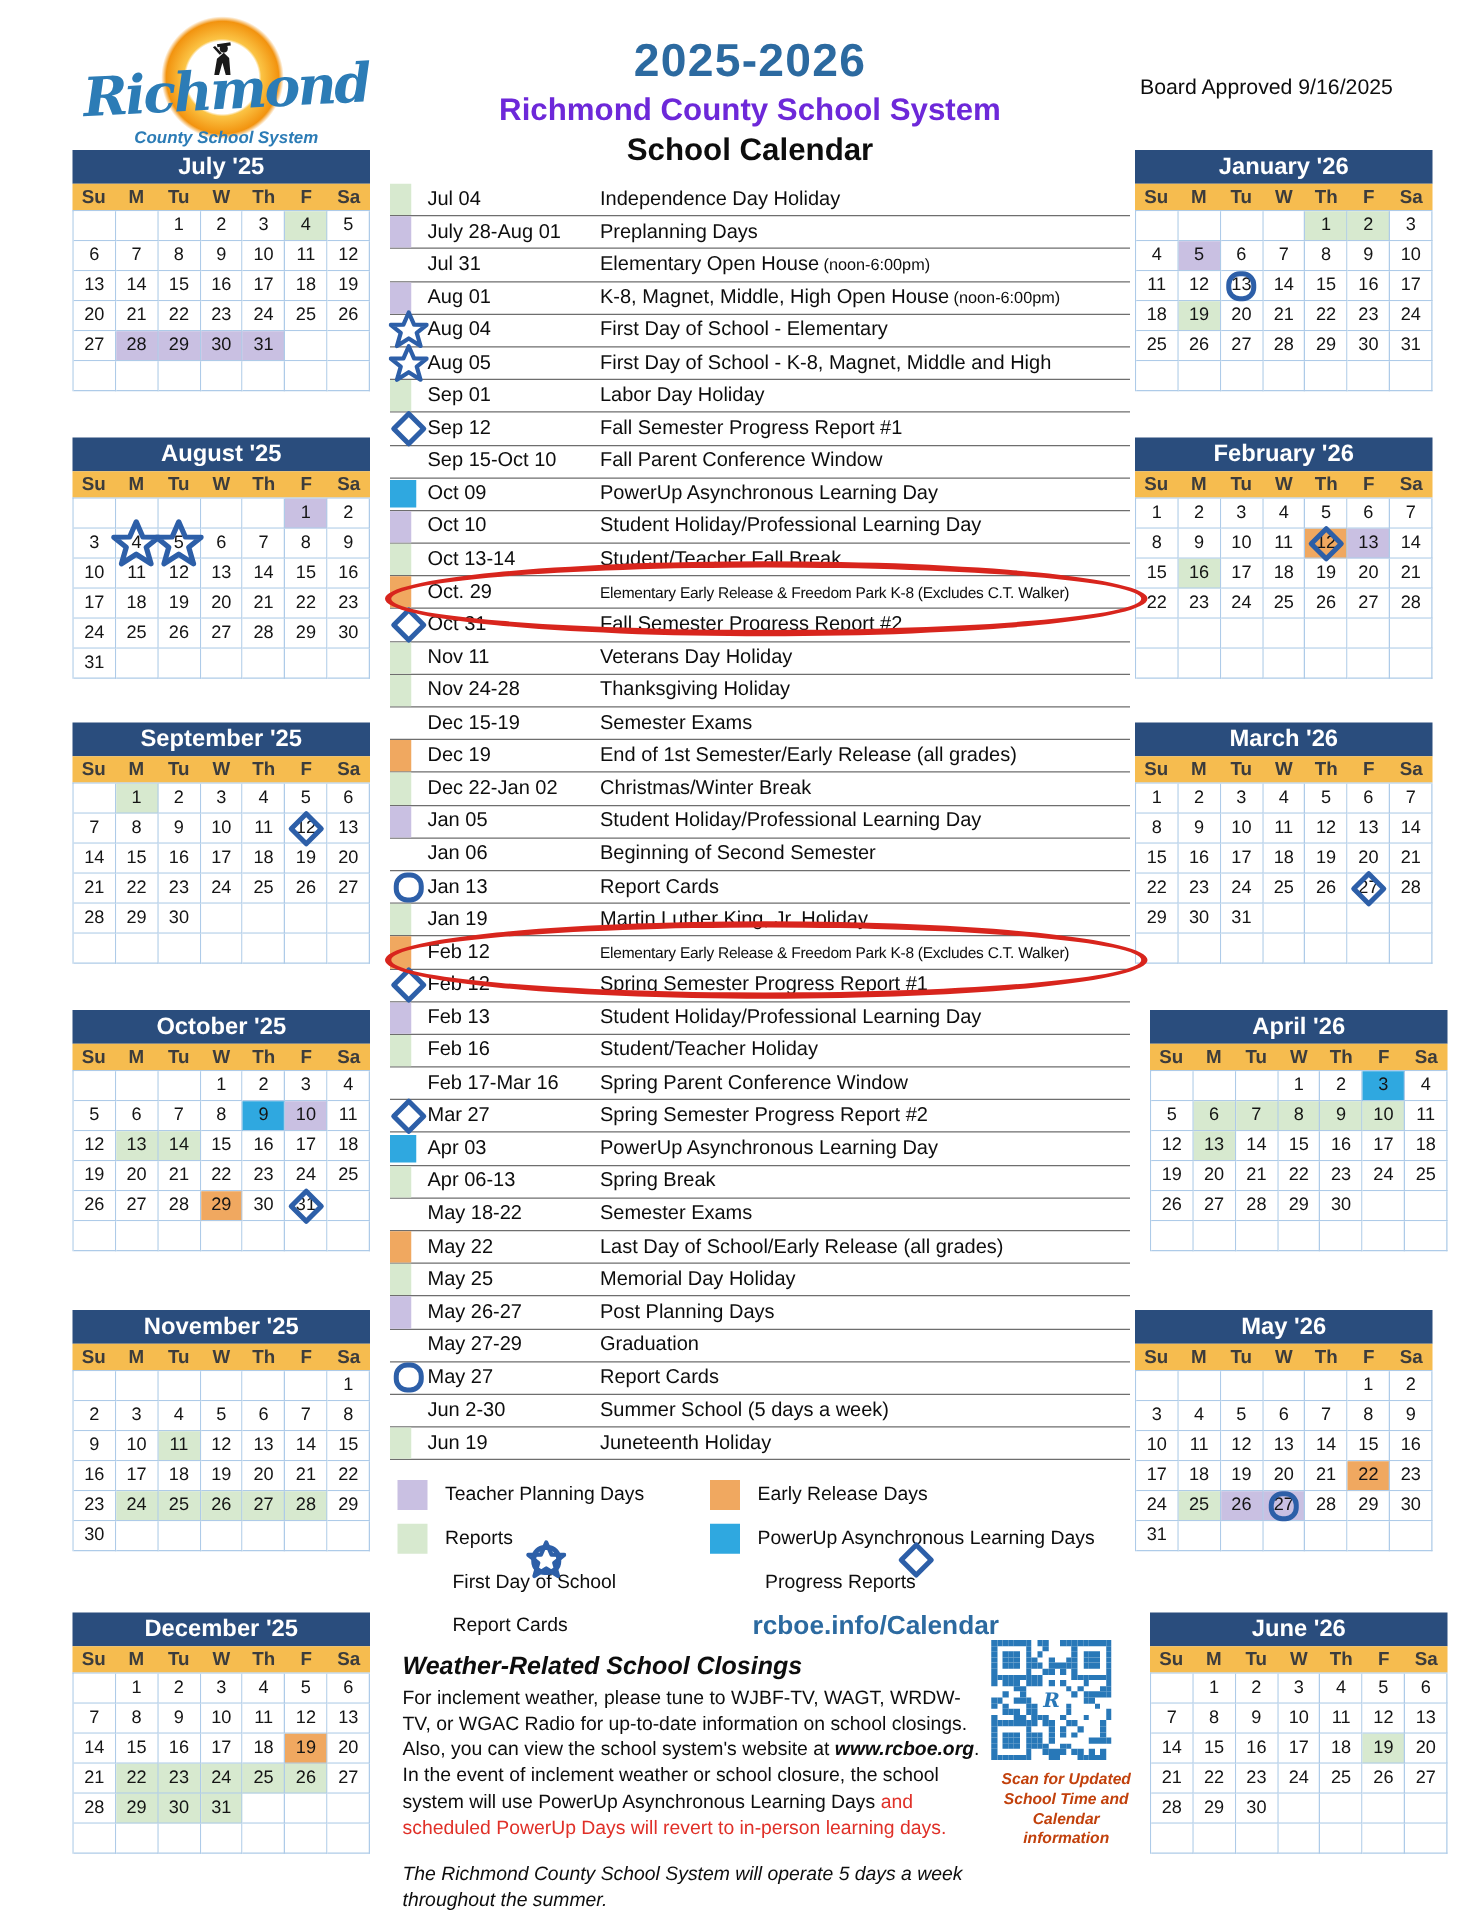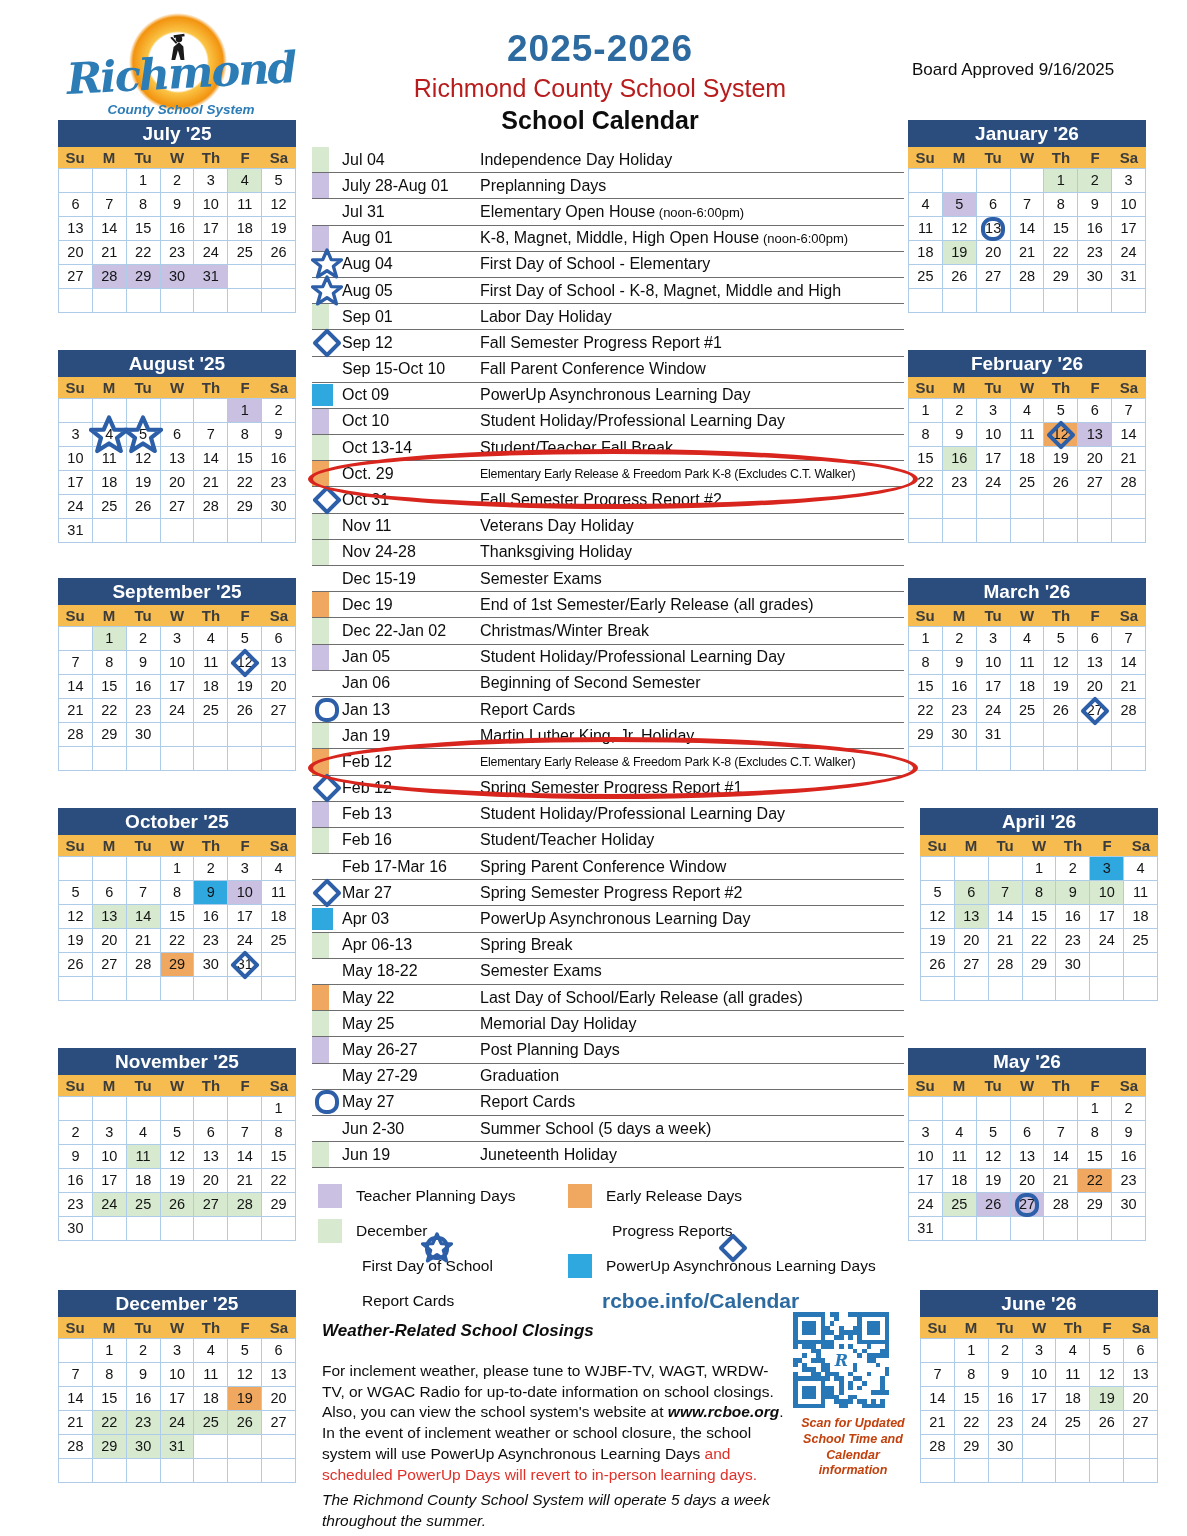--- a/index.html
+++ b/index.html
@@ -12,21 +12,21 @@
     background:radial-gradient(circle at 50% 52%, rgba(255,255,255,0) 29px, #fbc445 31px, #f2930f 45px, rgba(242,147,15,0) 49px);}
   .logo-grad{position:absolute;left:108px;top:8px;width:26px;height:34px;}
   .logo-main{position:absolute;left:0px;top:26px;width:246px;text-align:center;
     font-family:"DejaVu Serif",serif;font-style:italic;font-weight:bold;
     font-size:43px;color:#2c7cb6;transform:rotate(-3deg);letter-spacing:-2px;}
   .logo-sub{position:absolute;left:0px;top:80px;width:246px;text-align:center;
     font-family:Liberation Sans, sans-serif;font-style:italic;font-weight:bold;
     font-size:13.5px;color:#2c7cb6;}
   #title-block{position:absolute;left:300px;top:28px;width:600px;text-align:center;}
   .year-title{font-size:37px;font-weight:bold;color:#2c6aa0;letter-spacing:1px;}
-  .org-title{font-size:25px;font-weight:normal;color:#b91c1c;margin-top:4px;}
+  .org-title{font-size:25px;font-weight:bold;color:#6d28d9;margin-top:4px;}
   .doc-title{font-size:25px;font-weight:bold;color:#0d0d0d;margin-top:3px;}
   #board-approved{position:absolute;left:912px;top:60px;width:250px;font-size:17px;color:#0d0d0d;}
 
   
   #left-months{position:absolute;left:58px;top:120px;width:264px;height:1400px;}
   #right-months{position:absolute;left:908px;top:120px;width:238px;height:1400px;}
   .month{position:absolute;left:0;width:238px;}
   .month-title{height:27px;line-height:27px;background:#2a4d7d;color:#fff;
     font-size:19px;font-weight:bold;text-align:center;}
   .month-head{display:grid;grid-template-columns:repeat(7,1fr);background:#f6bc4f;height:21px;}
@@ -67,21 +67,21 @@
   #legend-left{left:0;width:250px;}
   #legend-right{left:250px;width:342px;}
   .legend-row{display:flex;align-items:center;height:35px;}
   .legend-swatch{width:24px;height:24px;margin-left:6px;flex:none;}
   .legend-iconbox{width:36px;height:35px;display:flex;align-items:center;justify-content:center;flex:none;}
   .legend-label{font-size:15.5px;color:#0d0d0d;margin-left:14px;white-space:nowrap;}
   .legend-link{font-size:21px;font-weight:bold;color:#2c6aa0;text-decoration:none;margin-left:14px;}
 
   
   #weather{position:absolute;left:322px;top:1320px;width:468px;font-size:15.5px;line-height:1.34;color:#0d0d0d;}
-  .weather-title{font-weight:bold;font-style:italic;font-size:17px;margin-bottom:18px;}
+  .weather-title{font-weight:bold;font-style:italic;font-size:20px;margin-bottom:2px;}
   .red-text{color:#e03028;}
   #summer-note{position:absolute;left:322px;top:1490px;width:468px;font-size:15.5px;font-style:italic;line-height:1.34;color:#0d0d0d;}
 
   #qr-wrap{position:absolute;left:793px;top:1312px;width:120px;}
   #qr{display:grid;grid-template-columns:repeat(21,4.6px);grid-auto-rows:4.6px;width:96.6px;position:relative;}
   .qm{background:transparent;}
   .qm.on{background:#2878b8;}
   #qr-logo{position:absolute;left:50%;top:50%;transform:translate(-50%,-50%);
     font-family:"DejaVu Serif",serif;font-style:italic;font-weight:bold;font-size:16px;color:#2878b8;
     background:#fff;padding:0 2px;line-height:17px;}
@@ -1240,21 +1240,21 @@
   <div id="red-ellipse-2" class="red-ellipse"></div>
 
   <div id="legend">
     <div id="legend-left" class="legend-col">
         <div class="legend-row">
           <span class="legend-swatch hl-purple"></span>
           <span class="legend-label">Teacher Planning Days</span>
         </div>
         <div class="legend-row">
           <span class="legend-swatch hl-green"></span>
-          <span class="legend-label">December</span>
+          <span class="legend-label">Reports</span>
         </div>
         <div class="legend-row">
           <span class="legend-iconbox">
             <span class="day-overlay">
               <svg width="32" height="32" viewBox="0 0 40 40">
                 <path d="M20 2.5 L25.3 14.6 L38 14.8 L28 22.8 L31.8 36 L20 28.4 L8.2 36 L12 22.8 L2 14.8 L14.7 14.6 Z" fill="none" stroke="#2d5fa8" stroke-width="4.2" stroke-linejoin="round"></path>
               </svg>
             </span>
           </span>
           <span class="legend-label">First Day of School</span>
@@ -1267,32 +1267,32 @@
           </span>
           <span class="legend-label">Report Cards</span>
         </div>
       </div>
     <div id="legend-right" class="legend-col">
         <div class="legend-row">
           <span class="legend-swatch hl-orange"></span>
           <span class="legend-label">Early Release Days</span>
         </div>
         <div class="legend-row">
+          <span class="legend-swatch hl-blue" style="background: rgb(47, 168, 224);"></span>
+          <span class="legend-label">PowerUp Asynchronous Learning Days</span>
+        </div>
+        <div class="legend-row">
           <span class="legend-iconbox">
             <span class="day-overlay">
               <span class="shape-diamond"></span>
             </span>
           </span>
           <span class="legend-label">Progress Reports</span>
         </div>
         <div class="legend-row">
-          <span class="legend-swatch hl-blue" style="background: rgb(47, 168, 224);"></span>
-          <span class="legend-label">PowerUp Asynchronous Learning Days</span>
-        </div>
-        <div class="legend-row">
           <a class="legend-link" href="#" style="margin-left: 40px;">rcboe.info/Calendar</a>
         </div>
       </div>
   </div>
 
   <div id="weather">
     <div class="weather-title">Weather-Related School Closings</div>
     <div><span>For inclement weather, please tune to WJBF-TV, WAGT, WRDW-TV, or WGAC Radio for up-to-date information on school closings. Also, you can view the school system's website at </span><b><i>www.rcboe.org</i></b><span>. In the event of inclement weather or school closure, the school system will use PowerUp Asynchronous Learning Days </span><span class="red-text">and scheduled PowerUp Days will revert to in-person learning days.</span></div>
   </div>
 

